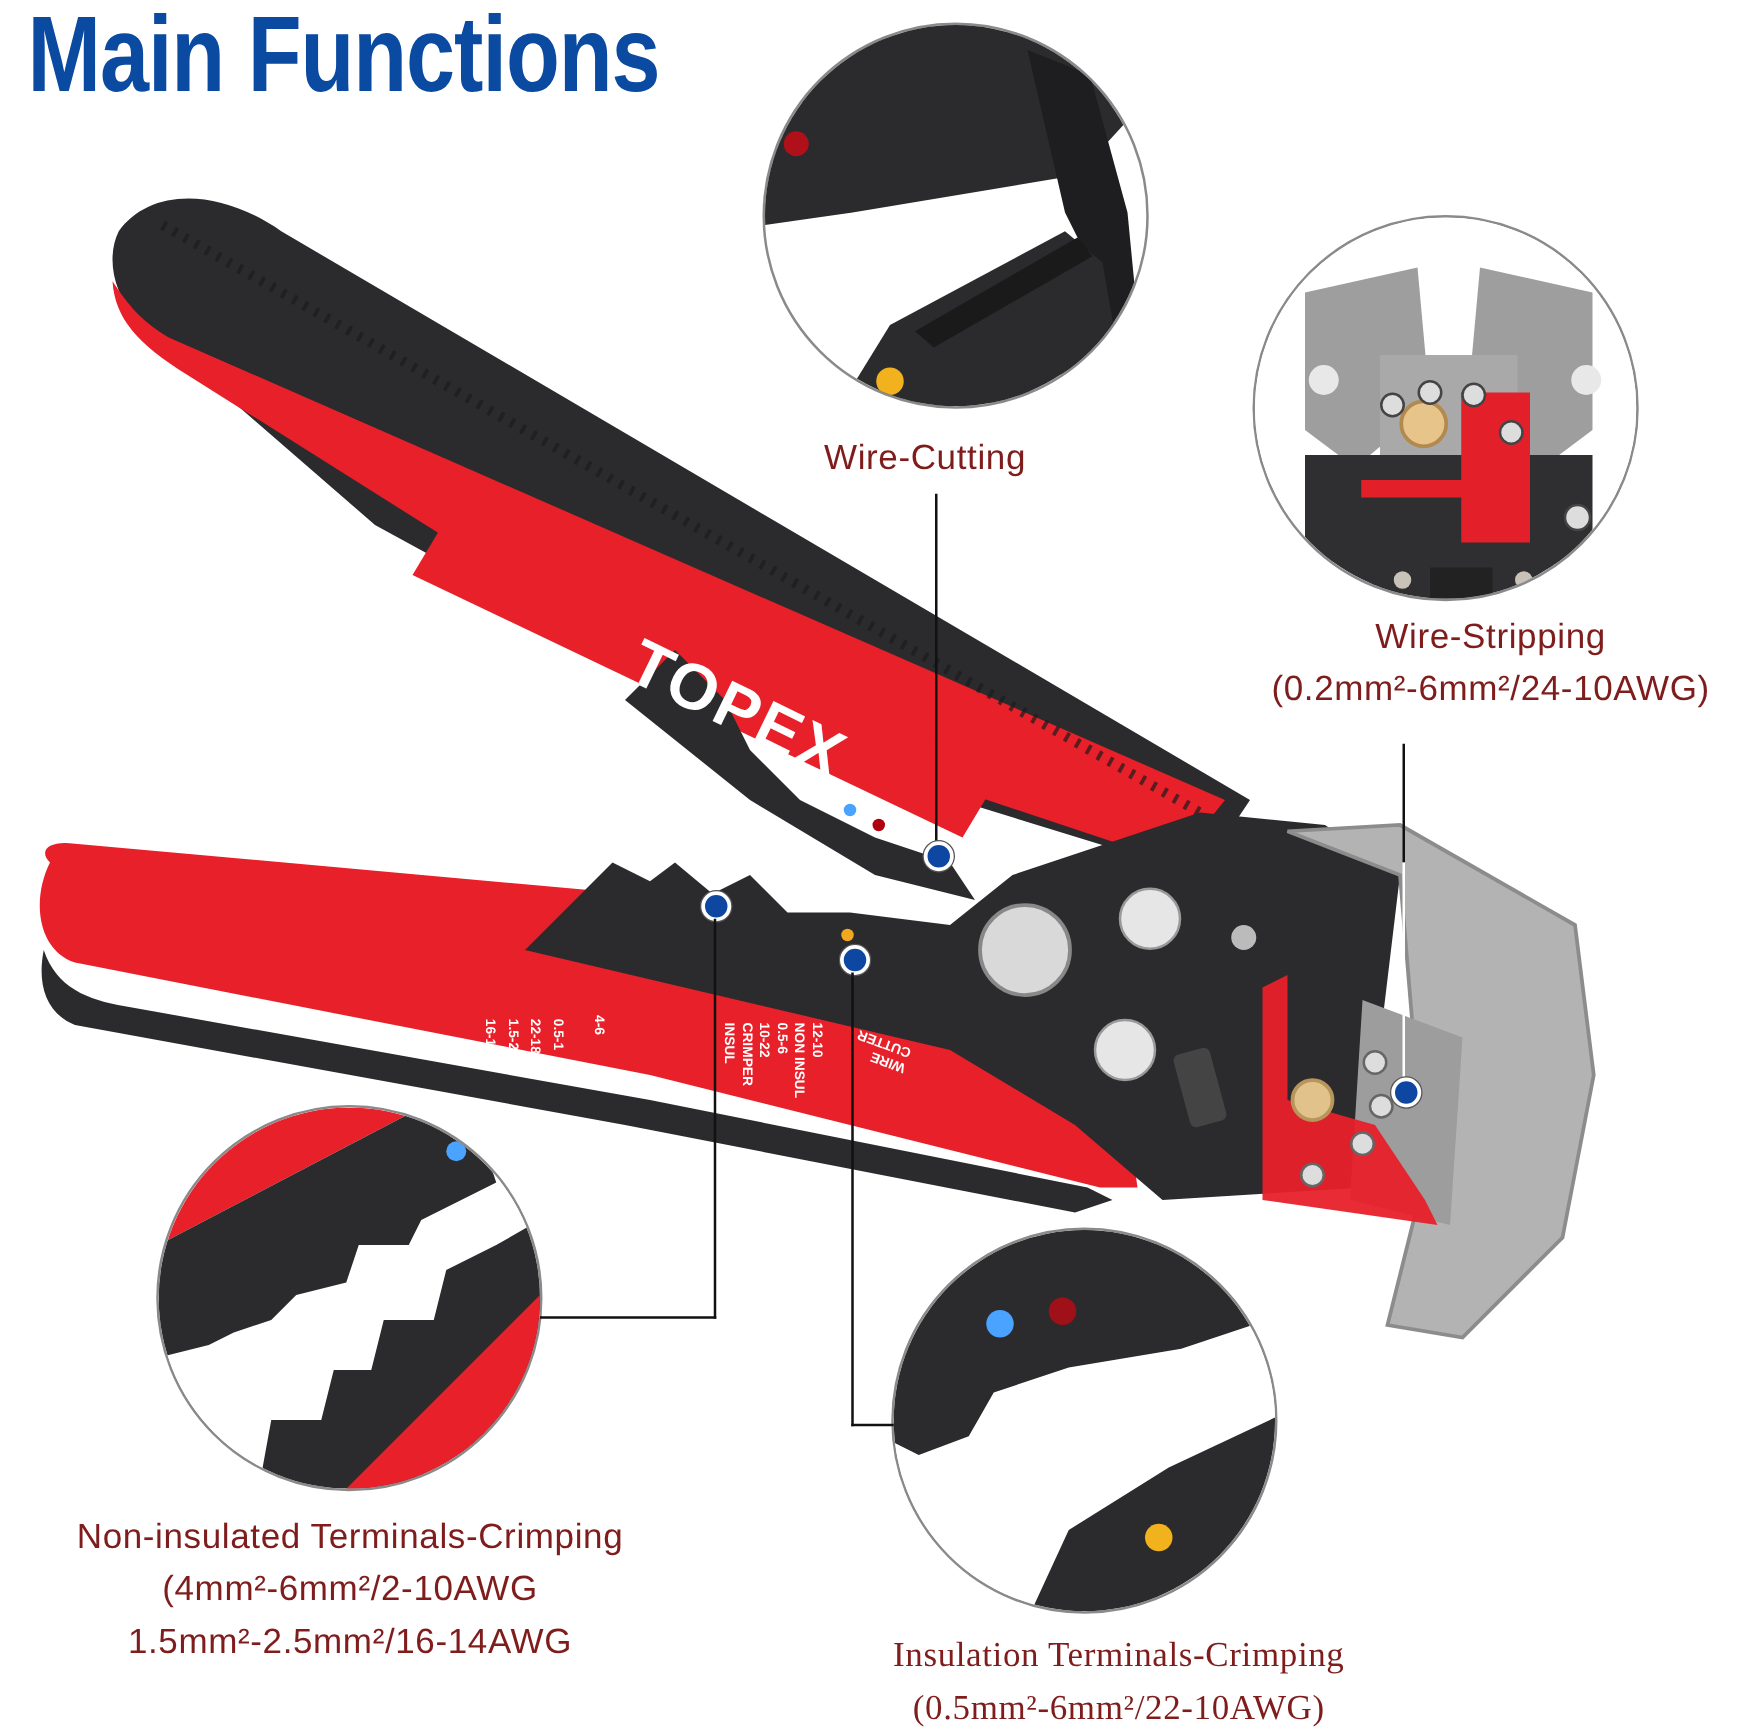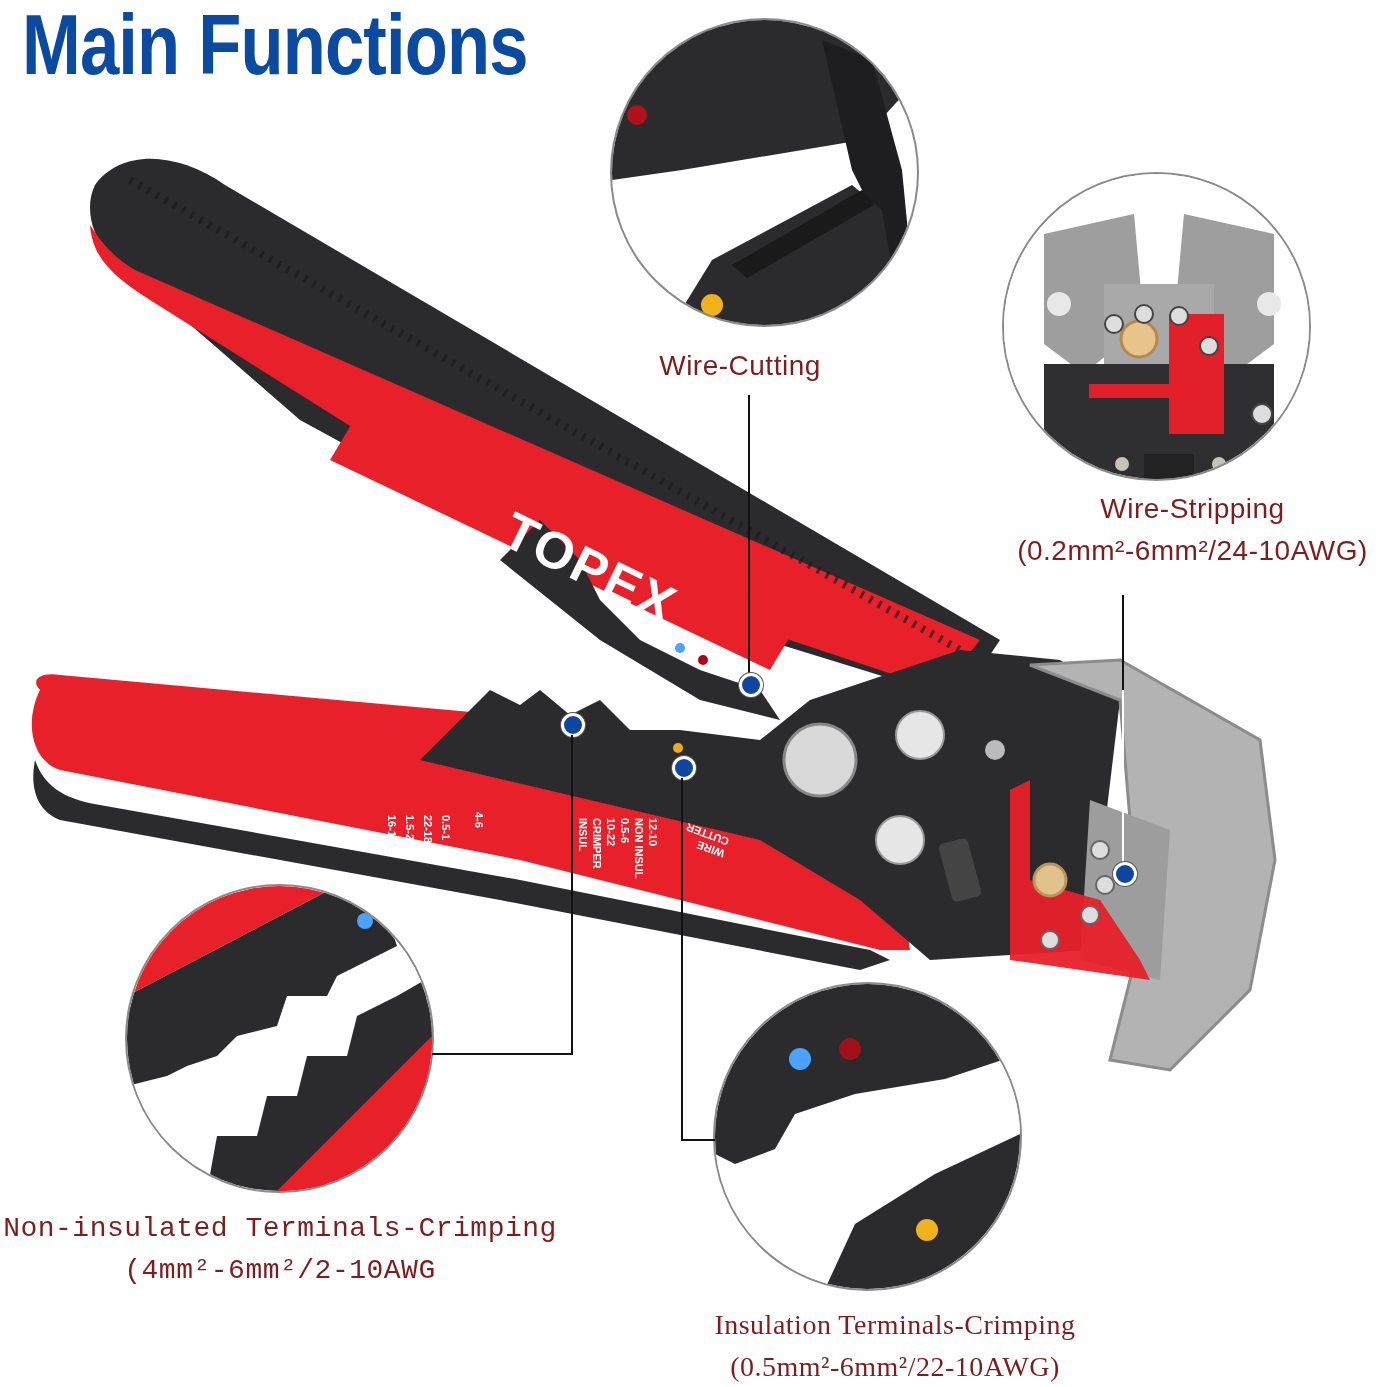--- a/index.html
+++ b/index.html
@@ -147,23 +147,24 @@
   <div>Wire-Stripping</div>
   <div>(0.2mm²-6mm²/24-10AWG)</div>
 </div>
 <div class="abs line" style="left:1122px;top:595px;width:2px;height:95px;"></div>
 <div class="abs" style="left:1122px;top:690px;width:2px;height:175px;background:#fff;"></div>
 <div class="abs dot" style="left:1113px;top:862px;"></div>
 
 <div class="abs dot" style="left:561px;top:713px;"></div>
 <div class="abs line" style="left:571px;top:735px;width:2px;height:320px;"></div>
 <div class="abs line" style="left:432px;top:1053px;width:141px;height:2px;"></div>
-<div class="abs label" style="left:0px;top:1208px;width:560px;font-family:Liberation Mono, monospace;">
+<div class="abs label" style="left:0px;top:1208px;width:560px;">
   <div>Non-insulated Terminals-Crimping</div>
   <div>(4mm²-6mm²/2-10AWG</div>
+  <div>1.5mm²-2.5mm²/16-14AWG</div>
 </div>
 
 <div class="abs dot" style="left:672px;top:756px;"></div>
 <div class="abs line" style="left:681px;top:778px;width:2px;height:363px;"></div>
 <div class="abs line" style="left:681px;top:1139px;width:34px;height:2px;"></div>
 <div class="abs label" style="left:640px;top:1304px;width:510px;font-family:Liberation Serif, serif;">
   <div>Insulation Terminals-Crimping</div>
   <div>(0.5mm²-6mm²/22-10AWG)</div>
 </div>
 

